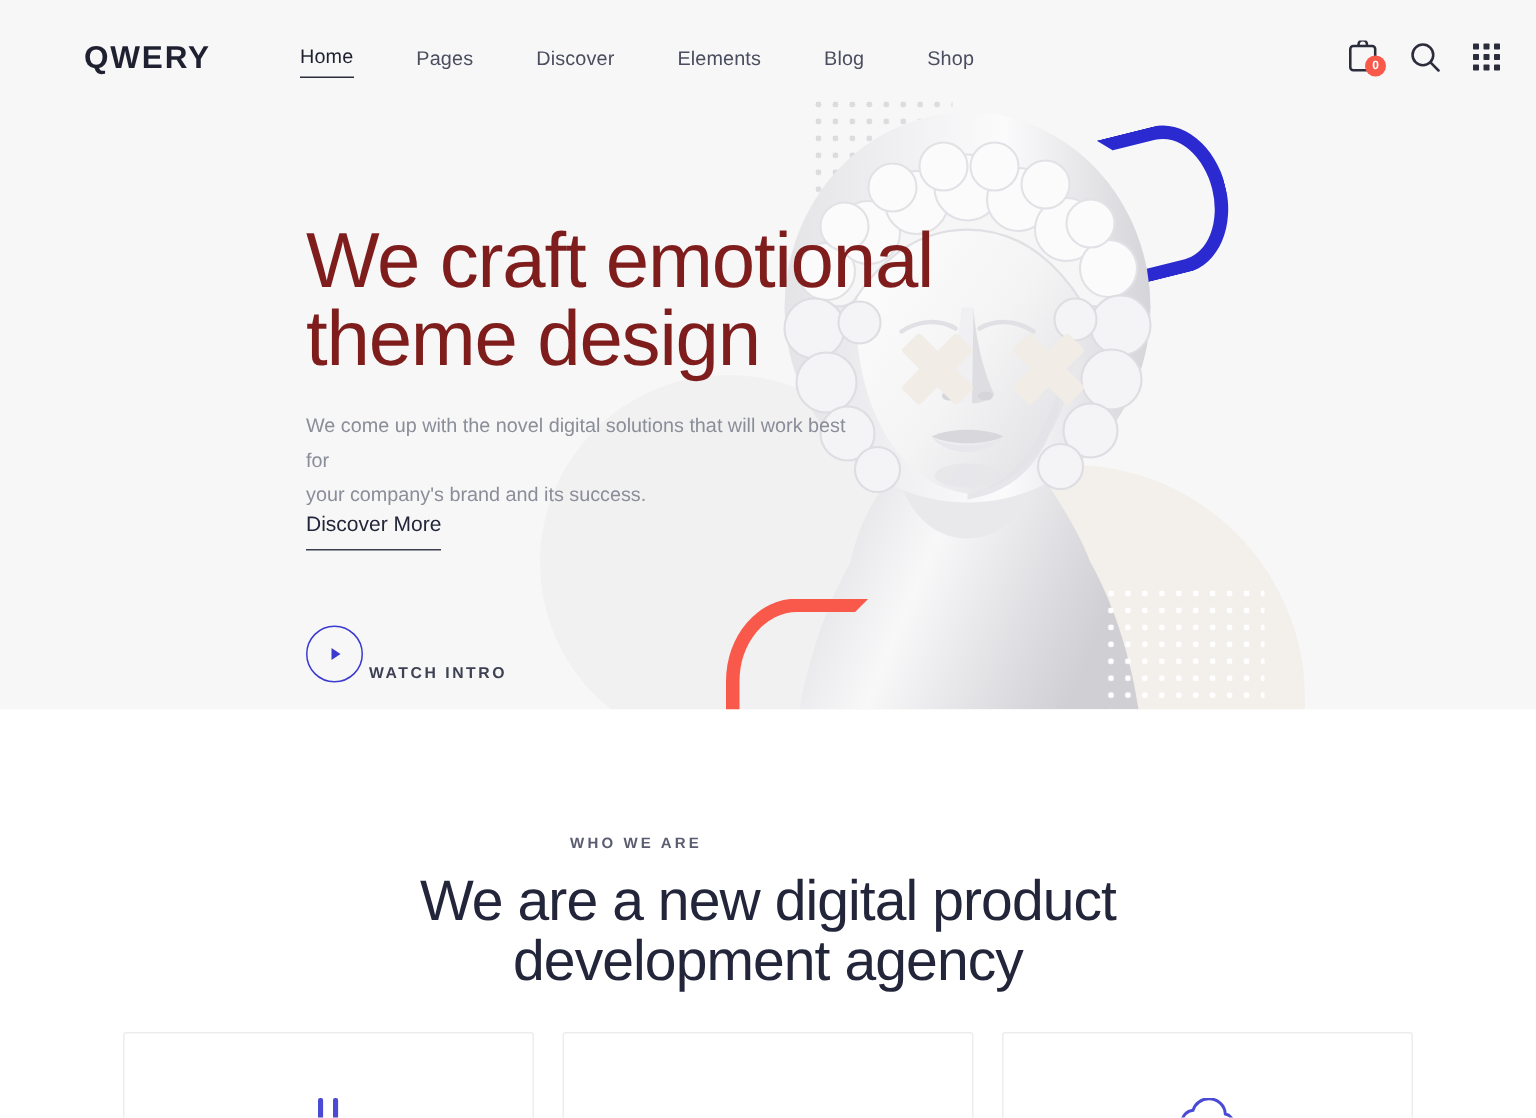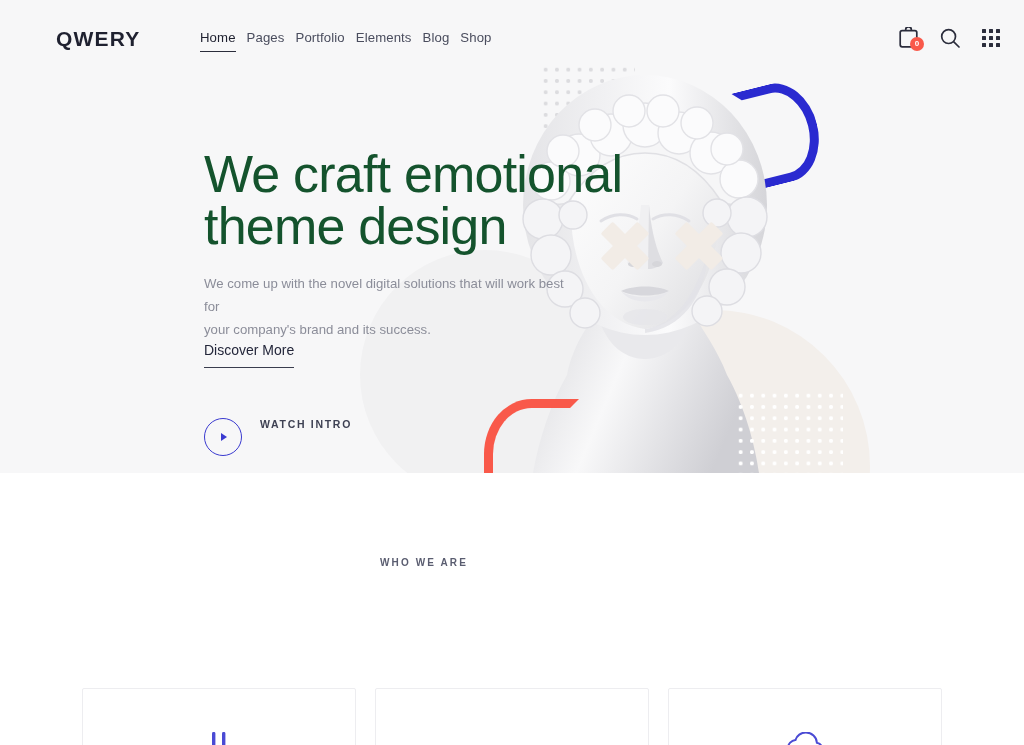--- a/index.html
+++ b/index.html
@@ -101,21 +101,21 @@
     display: flex; align-items: center;
     z-index: 40;
   }
   .logo {
     position: absolute; left: 40px; top: 27px;
     font-size: 21px; font-weight: 700;
     letter-spacing: 1.2px; color: #1f2130;
   }
   .nav {
     position: absolute; left: 184px; top: 30px;
-    display: flex; gap: 11px; 
+    display: flex; gap: 42px; align-items: center;
   }
   .nav a {
     font-size: 13.2px; color: #4a4d5e; text-decoration: none;
     letter-spacing: 0.1px; padding-bottom: 6px; display: inline-block;
   }
   .nav a.active { color: #1f2130; border-bottom: 1.6px solid #2b2d3c; }
   .header-icons {
     position: absolute; right: 40px; top: 27px;
     display: flex; align-items: center; gap: 22px;
   }
@@ -127,32 +127,32 @@
     font-size: 8px; line-height: 14px; text-align: center;
     font-weight: 700;
   }
   .apps-grid { display: grid; grid-template-columns: repeat(3, 4px); gap: 3px; }
   .apps-grid i { width: 4px; height: 4px; background: #2b2d3c; display:block; border-radius:0.5px;}
 
   
   .hero-content { position: absolute; left: 204px; top: 148px; width: 480px; z-index: 20; }
   .hero-title {
     font-size: 52px; line-height: 52px; font-weight: 400;
-    color: #14532d; letter-spacing: -0.8px; white-space: pre-line;
+    color: #7f1d1d; letter-spacing: -0.8px; white-space: pre-line;
   }
   .hero-sub {
     margin-top: 20px; font-size: 13.2px; line-height: 23px;
     color: #8b8d99; max-width: 372px; white-space: pre-line;
   }
   .discover {
     display: inline-block;
     font-size: 14px; color: #23263a; text-decoration: none;
     padding-bottom: 9px; border-bottom: 1.3px solid #3a3d4e;
   }
-  .watch-row { margin-top: 50px; display: flex; align-items: flex-start; gap: 18px; }
+  .watch-row { margin-top: 50px; display: flex; align-items: flex-end; gap: 4px; }
   .play-circle {
     width: 38px; height: 38px; border-radius: 50%;
     border: 1.4px solid #3a3ad0;
     display: flex; align-items: center; justify-content: center;
   }
   .play-tri {
     width: 0; height: 0;
     border-left: 6px solid #3a3ad0;
     border-top: 4px solid transparent;
     border-bottom: 4px solid transparent;
@@ -305,21 +305,21 @@
       </div>
     </div>
   </section>
 
   <header class="header">
     <div class="logo">QWERY</div>
 
     <nav class="nav">
       <a href="#" class="active">Home</a>
       <a href="#">Pages</a>
-      <a href="#">Portfolio</a>
+      <a href="#">Discover</a>
       <a href="#">Elements</a>
       <a href="#">Blog</a>
       <a href="#">Shop</a>
     </nav>
 
     <div class="header-icons">
       <span class="icon-btn">
         <svg width="19" height="21" viewBox="0 0 19 21" fill="none" xmlns="http://www.w3.org/2000/svg">
           <rect x="1.2" y="3.6" width="16.6" height="16.2" rx="2" stroke="#2b2d3c" stroke-width="1.7"></rect>
           <path d="M6.7 3.6V2.6a2.8 2.8 0 015.6 0v1" stroke="#2b2d3c" stroke-width="1.7"></path>
@@ -345,20 +345,22 @@
             <i></i>
             <i></i>
             <i></i>
         </span>
       </span>
     </div>
   </header>
 
   <section class="about">
     <div class="eyebrow">WHO WE ARE</div>
+    <h2 class="about-title">We are a new digital product
+development agency</h2>
   </section>
 
   <div class="cards">
 
     <div class="card">
       <span class="card-icon">
         <svg width="30" height="26" viewBox="0 0 30 26" fill="none" xmlns="http://www.w3.org/2000/svg">
           <rect x="8" y="0" width="3.4" height="26" rx="1.4" fill="#4a4ad4"></rect>
           <rect x="18" y="0" width="3.4" height="26" rx="1.4" fill="#4a4ad4"></rect>
         </svg>

